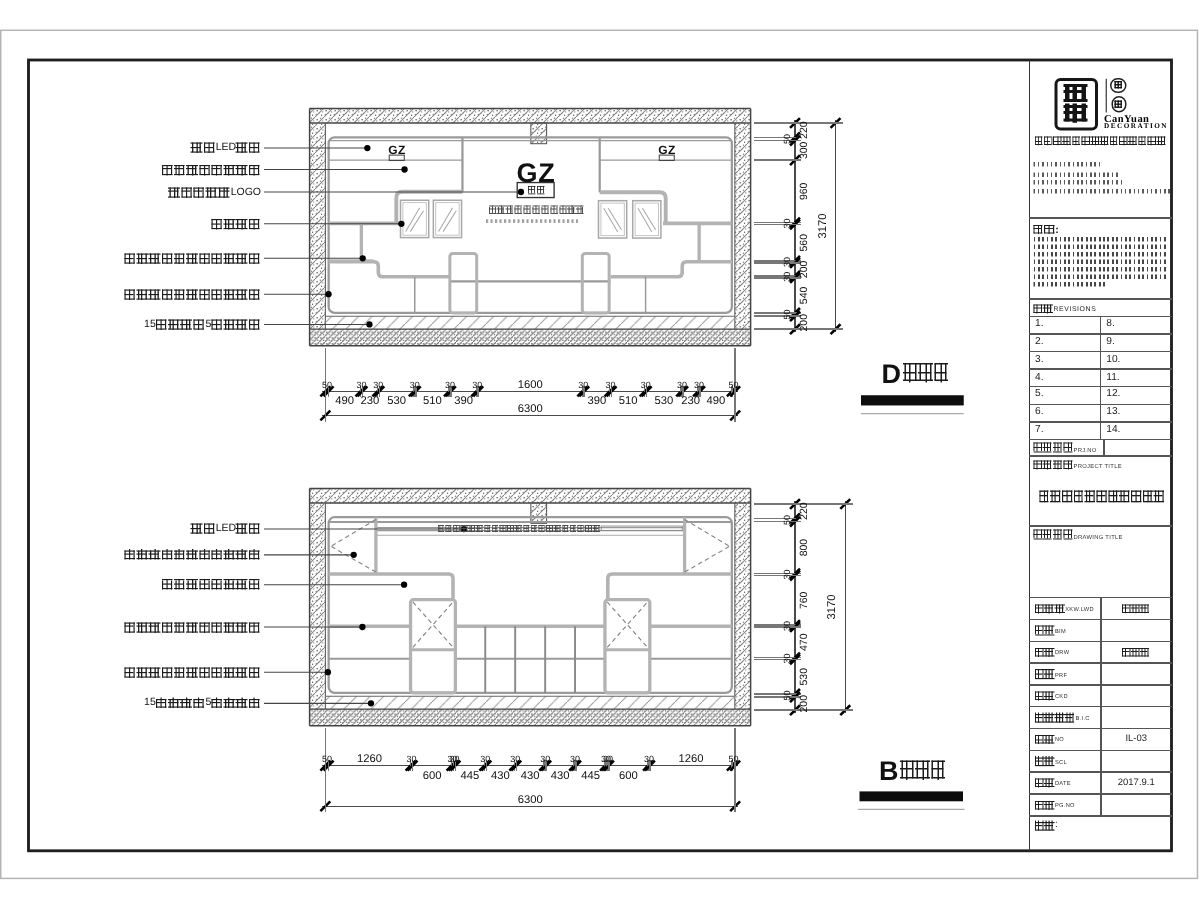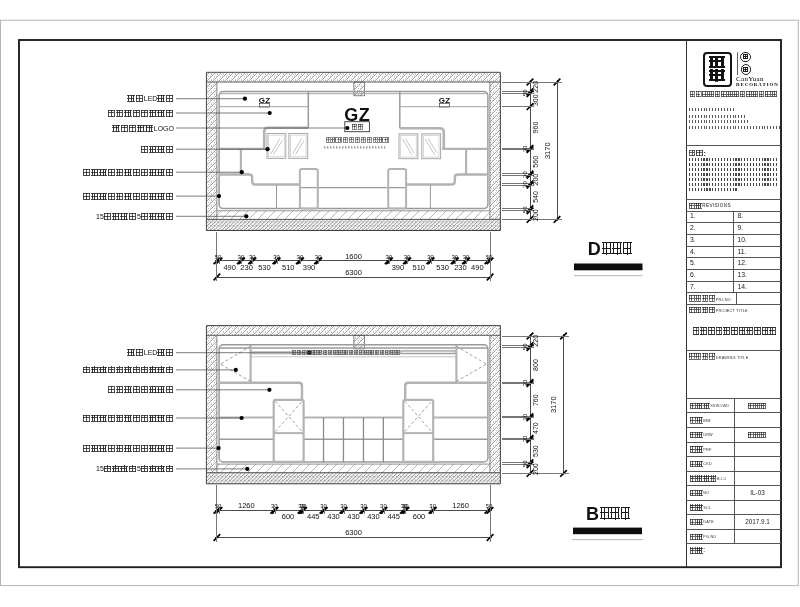--- a/index.html
+++ b/index.html
@@ -494,21 +494,21 @@
 <div style="position:absolute;left:740.0px;top:51.5px;line-height:1;font-size:0;">
       <div style="width:8.5px;height:8.5px;border:1.2px solid #222;border-radius:50%;display:flex">
         <i class="zs" style="width:5px;height:5px;margin:auto"></i>
       </div>
     </div>
 <div style="position:absolute;left:740.5px;top:64.0px;line-height:1;font-size:0;">
       <div style="width:8.5px;height:8.5px;border:1.2px solid #222;border-radius:50%;display:flex">
         <i class="zs" style="width:5px;height:5px;margin:auto"></i>
       </div>
     </div>
-<div style="position:absolute;left:736.0px;top:75.8px;line-height:1;font-size:0;"><span style="font-family:'Liberation Serif',serif;font-weight:normal;font-size:7px;color:#000;letter-spacing:0.3px">CanYuan</span></div>
+<div style="position:absolute;left:736.0px;top:75.8px;line-height:1;font-size:0;"><span style="font-family:'Liberation Serif',serif;font-weight:bold;font-size:7px;color:#000;letter-spacing:0.3px">CanYuan</span></div>
 <div style="position:absolute;left:736.0px;top:82.6px;line-height:1;font-size:0;"><span style="font-family:'Liberation Serif',serif;font-weight:bold;font-size:4.8px;color:#000;letter-spacing:1.0px">DECORATION</span></div>
 <div style="position:absolute;left:689.5px;top:91.3px;line-height:1;font-size:0;white-space:nowrap"><i class="z" style="width:5.7px;height:5.7px;margin-right:0.6px"></i><i class="z" style="width:5.7px;height:5.7px;margin-right:0.6px"></i><i class="z" style="width:5.7px;height:5.7px;margin-right:0.6px"></i><i class="z" style="width:5.7px;height:5.7px;margin-right:0.6px"></i><i class="z" style="width:5.7px;height:5.7px;margin-right:0.6px"></i><i class="z" style="width:5.7px;height:5.7px;margin-right:0.6px"></i><i class="z" style="width:5.7px;height:5.7px;margin-right:0.6px"></i><i class="z" style="width:5.7px;height:5.7px;margin-right:0.6px"></i><i class="z" style="width:5.7px;height:5.7px;margin-right:0.6px"></i><i class="z" style="width:5.7px;height:5.7px;margin-right:0.6px"></i><i class="z" style="width:5.7px;height:5.7px;margin-right:0.6px"></i><i class="z" style="width:5.7px;height:5.7px;margin-right:0.6px"></i><i class="z" style="width:5.7px;height:5.7px;margin-right:0.6px"></i><i class="z" style="width:5.7px;height:5.7px;margin-right:0.6px"></i></div>
 <div style="position:absolute;left:688.5px;top:107.6px;line-height:1;font-size:0;width:45px;height:3.0px;background:repeating-linear-gradient(90deg,#5a5a5a 0 1.0px,rgba(0,0,0,0) 1.0px 2.9px);"></div>
 <div style="position:absolute;left:688.5px;top:114.6px;line-height:1;font-size:0;width:57px;height:3.0px;background:repeating-linear-gradient(90deg,#5a5a5a 0 1.0px,rgba(0,0,0,0) 1.0px 2.9px);"></div>
 <div style="position:absolute;left:688.5px;top:120.4px;line-height:1;font-size:0;width:60px;height:3.0px;background:repeating-linear-gradient(90deg,#5a5a5a 0 1.0px,rgba(0,0,0,0) 1.0px 2.9px);"></div>
 <div style="position:absolute;left:688.5px;top:126.3px;line-height:1;font-size:0;width:92px;height:3.0px;background:repeating-linear-gradient(90deg,#5a5a5a 0 1.0px,rgba(0,0,0,0) 1.0px 2.9px);"></div>
 <div style="position:absolute;left:688.5px;top:149.5px;line-height:1;font-size:0;white-space:nowrap"><i class="z" style="width:6.8px;height:6.8px;margin-right:0.7px"></i><i class="z" style="width:6.8px;height:6.8px;margin-right:0.7px"></i><span style="font-size:7px;font-weight:bold;color:#111">:</span></div>
 <div style="position:absolute;left:688.5px;top:157.9px;line-height:1;font-size:0;width:89px;height:3.2px;background:repeating-linear-gradient(90deg,#474747 0 1.2px,rgba(0,0,0,0) 1.2px 2.9px);"></div>
 <div style="position:absolute;left:688.5px;top:162.9px;line-height:1;font-size:0;width:89px;height:3.2px;background:repeating-linear-gradient(90deg,#474747 0 1.2px,rgba(0,0,0,0) 1.2px 2.9px);"></div>
 <div style="position:absolute;left:688.5px;top:167.9px;line-height:1;font-size:0;width:89px;height:3.2px;background:repeating-linear-gradient(90deg,#474747 0 1.2px,rgba(0,0,0,0) 1.2px 2.9px);"></div>

